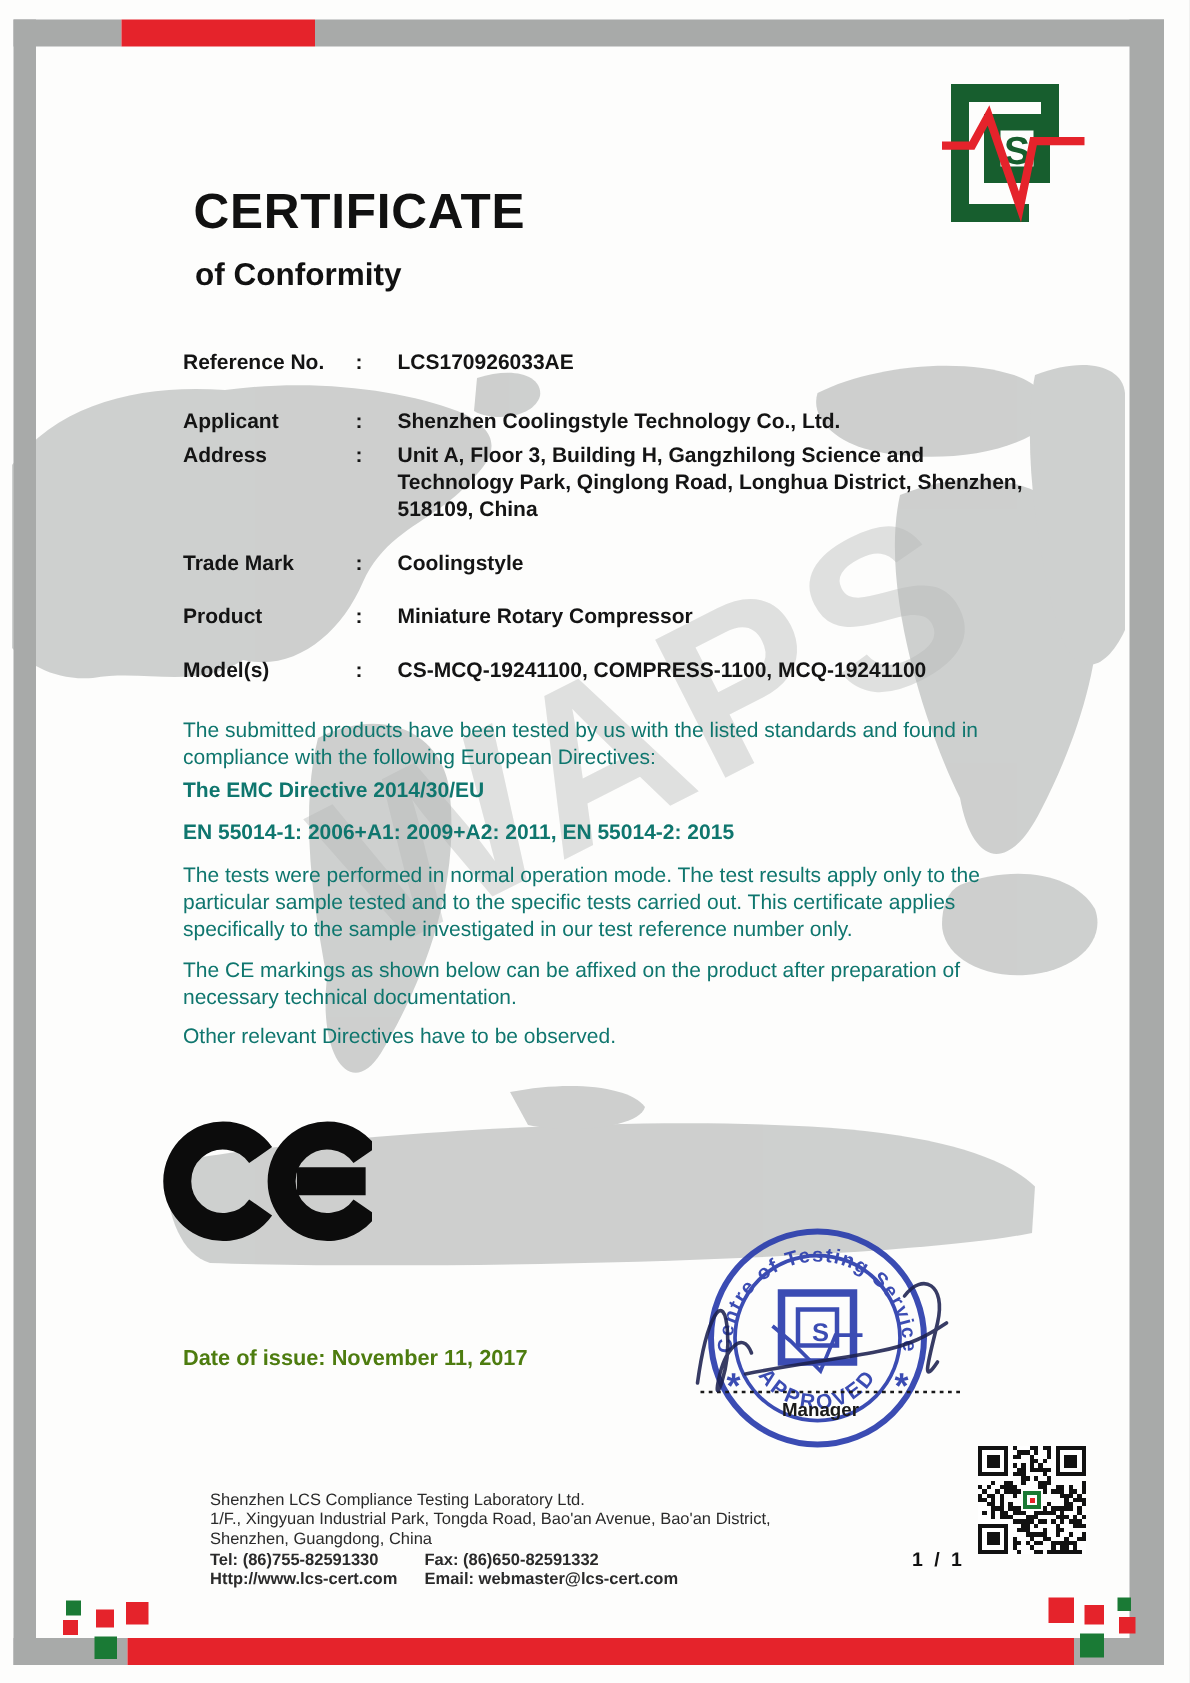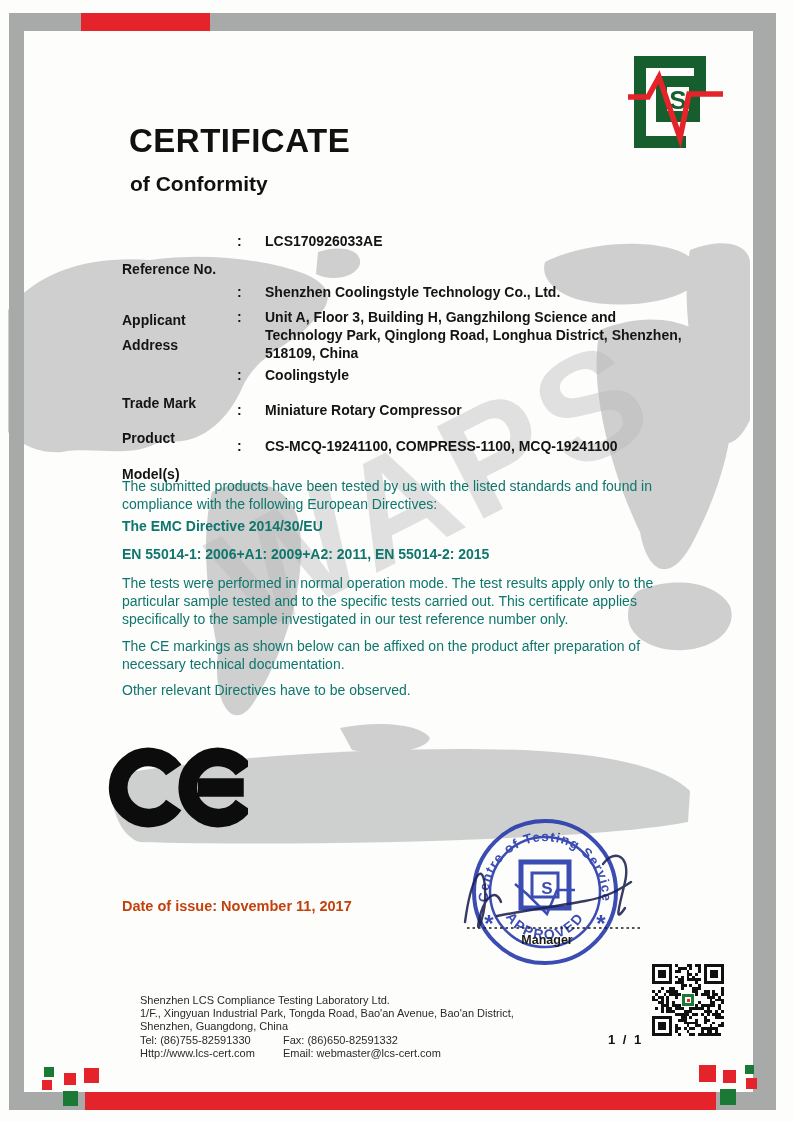--- a/index.html
+++ b/index.html
@@ -13,29 +13,29 @@
   .bar{position:absolute;background:#a8aaa9;}
   .bar.red{background:#e5232b;}
   .sq{position:absolute;}
   .sq.red{background:#e5232b;}
   .sq.green{background:#1a7a35;}
   
   .title1{font-size:33px;font-weight:bold;letter-spacing:.5px;color:#111;}
   .title2{font-size:21px;font-weight:bold;color:#111;}
   
   .frow{position:absolute;left:122px;display:flex;font-size:14px;font-weight:bold;line-height:18px;color:#141414;}
-  .frow .lbl{width:115px;flex:none;margin-top:28px;}
+  .frow .lbl{width:115px;flex:none;}
   .frow .col{width:16px;flex:none;}
   .frow .val{width:428px;padding-left:12px;}
   .para{position:absolute;left:122px;width:540px;font-size:14px;line-height:18px;color:#0f766e;}
   .para.bold{font-weight:bold;}
-  .dateline{position:absolute;left:122px;font-size:14.5px;font-weight:bold;color:#c2410c;}
+  .dateline{position:absolute;left:122px;font-size:14.5px;font-weight:bold;color:#4d7c0f;}
   
   .footer{position:absolute;left:140px;top:994px;font-size:11px;line-height:13.2px;color:#2a2a2a;}
-  .footer .cols{display:flex;}
+  .footer .cols{display:flex;font-weight:bold;}
   .footer .c1{width:143px;}
   .pagenum{position:absolute;left:608px;top:1032px;font-size:13px;font-weight:bold;letter-spacing:2px;color:#111;}
   .watermark{
     position:absolute;left:200px;top:400px;font-size:150px;font-weight:bold;
     color:#b7b9b8;opacity:.42;transform:rotate(-27deg);letter-spacing:6px;
     font-family:"Liberation Sans",sans-serif;pointer-events:none;
   }
   svg text{font-family:"Liberation Sans","DejaVu Sans",sans-serif;}
   .hidden-label{position:absolute;width:1px;height:1px;overflow:hidden;clip:rect(0 0 0 0);white-space:nowrap;}
 </style>
@@ -96,26 +96,26 @@
   </svg>
 
   <div class="abs title1" style="left:129px;top:122px;">CERTIFICATE</div>
   <div class="abs title2" style="left:130px;top:152px;margin-top:20px;">of Conformity</div>
 
   <div class="frow" style="top:232px;">
     <span class="lbl">Reference No.</span>
     <span class="col">:</span>
     <span class="val">LCS170926033AE</span>
   </div>
-  <div class="frow" style="top:283px;">
+  <div class="frow" style="top:271px;">
     <span class="lbl">Applicant</span>
     <span class="col">:</span>
     <span class="val">Shenzhen Coolingstyle Technology Co., Ltd.</span>
   </div>
-  <div class="frow" style="top:308px;">
+  <div class="frow" style="top:294px;">
     <span class="lbl">Address</span>
     <span class="col">:</span>
     <span class="val">Unit A, Floor 3, Building H, Gangzhilong Science and Technology Park, Qinglong Road, Longhua District, Shenzhen, 518109, China</span>
   </div>
   <div class="frow" style="top:366px;">
     <span class="lbl">Trade Mark</span>
     <span class="col">:</span>
     <span class="val">Coolingstyle</span>
   </div>
   <div class="frow" style="top:401px;">

